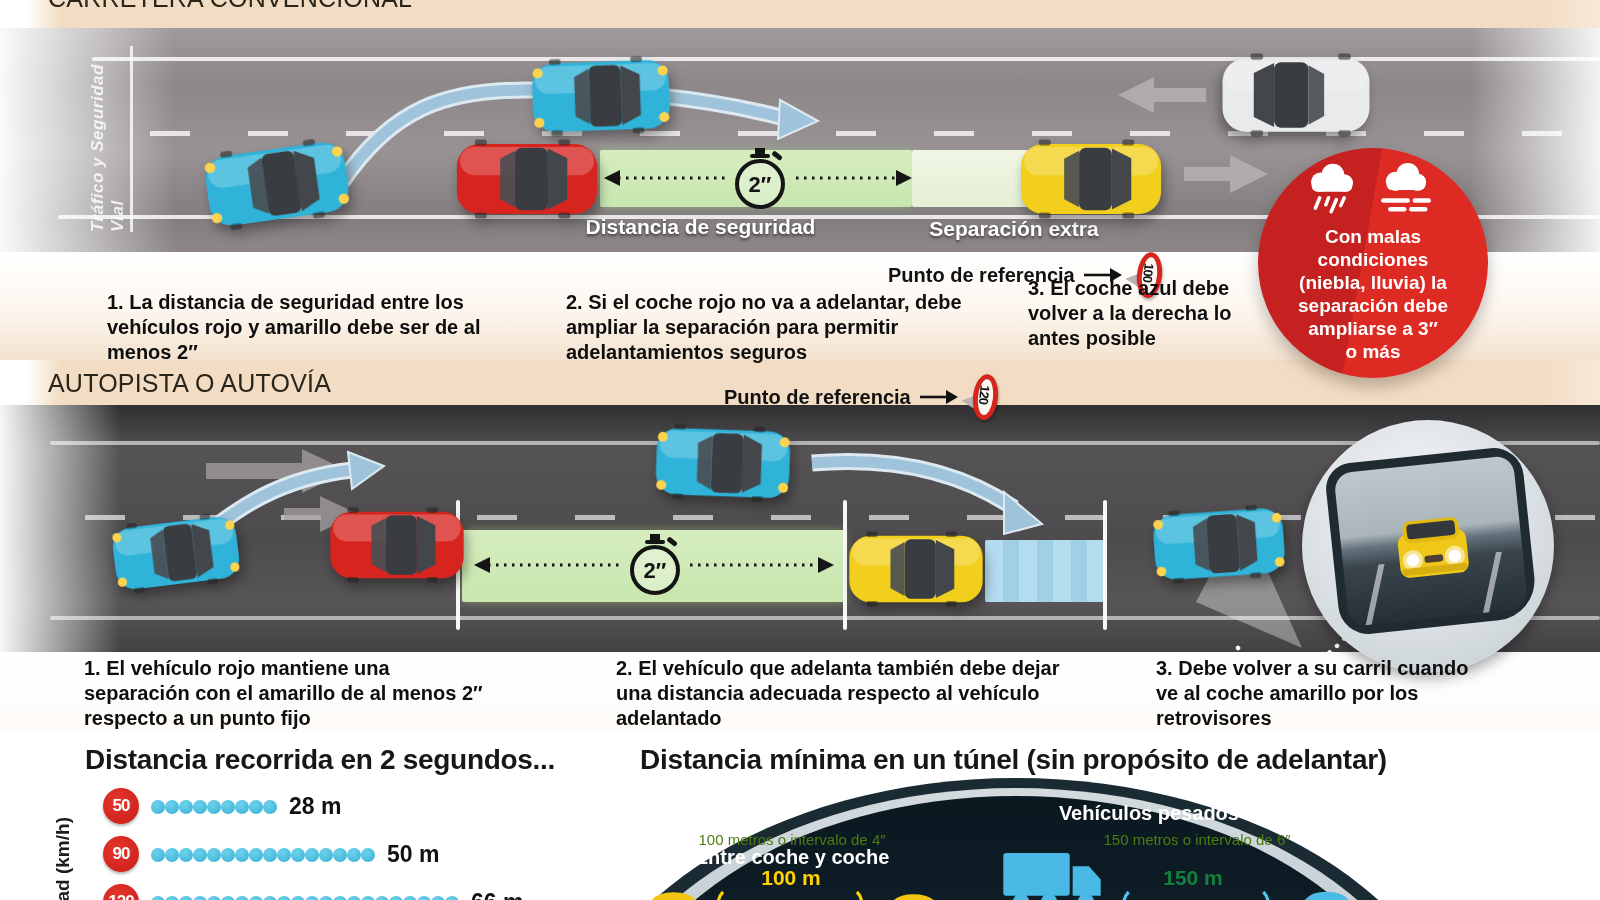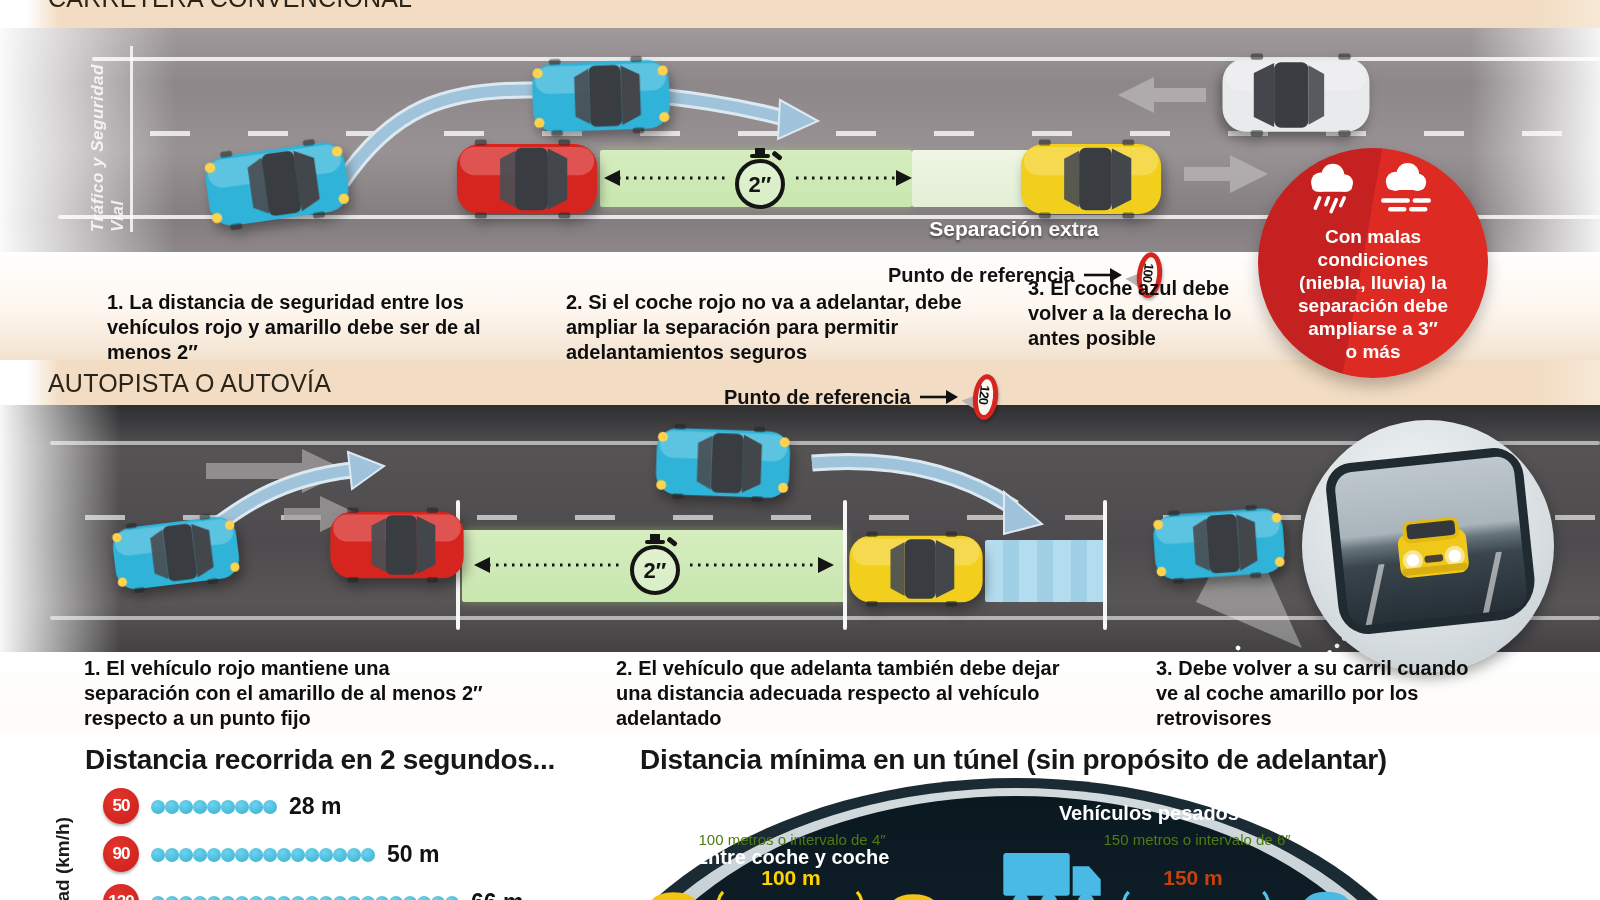--- a/index.html
+++ b/index.html
@@ -67,21 +67,21 @@
   .speed-badge{width:36px;height:36px;border-radius:50%;background:radial-gradient(circle at 40% 35%,#e5352c,#c81e1a);
     color:#fff;font-size:17px;font-weight:700;display:flex;align-items:center;justify-content:center;
     margin-right:12px;letter-spacing:-1px;box-shadow:0 2px 3px rgba(0,0,0,.3);flex:0 0 auto;}
   .dots i{display:inline-block;width:14px;height:14px;border-radius:50%;margin-right:0;
     background:radial-gradient(circle at 38% 32%,#6fd2ec,#35b0d4);vertical-align:middle;}
   .dist-label{font-size:23px;font-weight:700;color:#111;margin-left:12px;white-space:nowrap;}
   .ellipse{position:absolute;border-radius:50%;}
   .tun-head{position:absolute;text-align:center;color:#fff;font-weight:700;font-size:20px;white-space:nowrap;}
   .tun-sub{position:absolute;text-align:center;color:#4d7c0f;font-weight:400;font-size:15px;white-space:nowrap;}
   .tun-dist{position:absolute;text-align:center;font-weight:700;font-size:21px;white-space:nowrap;}
-  .yellow{color:#ffd200;} .cyan{color:#c2410c;}
+  .yellow{color:#ffd200;} .cyan{color:#15803d;}
   .sil{position:absolute;}
 </style>
 </head>
 <body>
 
 <div id="stage">
 
   <svg width="0" height="0" style="position:absolute">
     <defs>
       <symbol id="sym-car" viewBox="0 0 200 110">
@@ -167,20 +167,21 @@
   <div class="zone zone-pale" style="left:912px;top:150px;width:150px;height:57px;"></div>
 
   <div class="lane-solid" style="left:92px;top:57px;width:1508px;"></div>
   <div class="lane-dash" style="left:150px;top:131px;width:1450px;"></div>
   <div class="lane-solid" style="left:58px;top:215px;width:1542px;"></div>
 
   <div class="fadeL" style="left:0;top:28px;width:175px;height:224px;"></div>
   <div class="fadeR" style="left:1470px;top:28px;width:130px;height:224px;"></div>
   <div class="watermark">Tráfico y Seguridad Vial</div>
 
+  <div class="road-label" style="left:558px;top:215px;width:285px;">Distancia de seguridad</div>
   <div class="road-label" style="left:903px;top:217px;width:222px;">Separación extra</div>
 
   <div class="notes-bg1"></div>
   <div class="band" style="top:360px;height:47px;"></div>
   <div class="sec-title" style="left:48px;top:369px;">AUTOPISTA O AUTOVÍA</div>
 
   <div class="road2"></div>
 
   <div class="zone zone-green" style="left:462px;top:530px;width:383px;height:72px;"></div>
   <div class="zone zone-blue" style="left:985px;top:540px;width:120px;height:62px;"></div>

